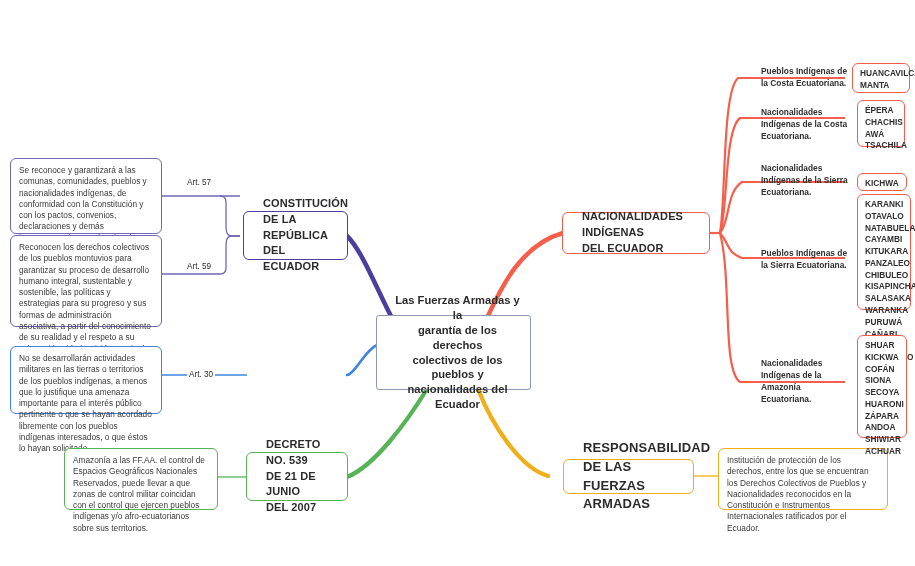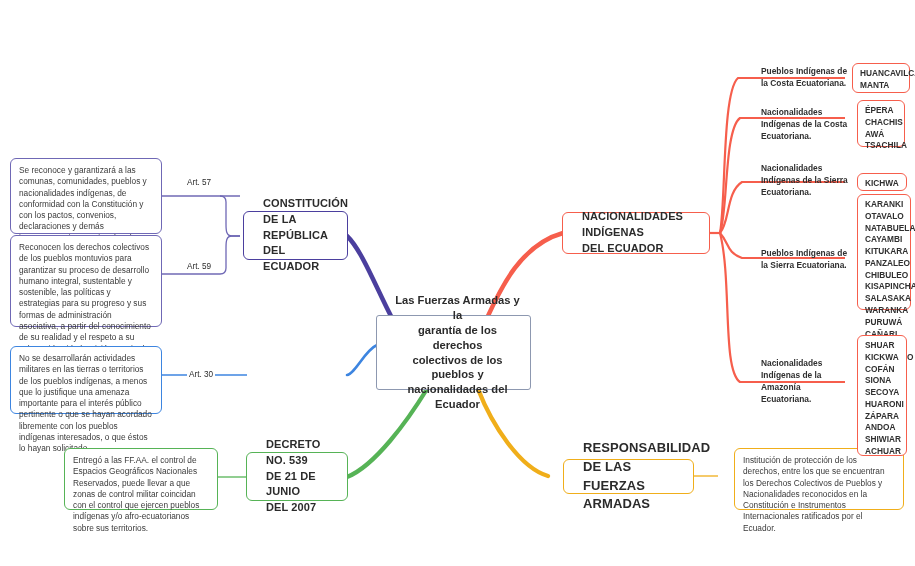--- a/index.html
+++ b/index.html
@@ -170,29 +170,29 @@
     <span class="txt">No se desarrollarán actividades militares en las tierras o territorios de los pueblos indígenas, a menos que lo justifique una amenaza importante para el interés público pertinente o que se hayan acordado libremente con los pueblos indígenas interesados, o que éstos lo hayan solicitado.</span>
   </div>
 
   <div class="node topic" style="left:246px; top:452px; width:102px; height:49px; border-color:#56b356;">
     <span class="txt">DECRETO NO. 539
 DE 21 DE JUNIO
 DEL 2007</span>
   </div>
 
   <div class="node note" style="left:64px; top:448px; width:154px; height:62px; border-color:#56b356;">
-    <span class="txt">Entregó a las FF.AA. el control de Espacios Geográficos Nacionales Reservados, puede llevar a que zonas de control militar coincidan con el control que ejercen pueblos indígenas y/o afro-ecuatorianos sobre sus territorios.</span>
+    <span class="txt">Amazonía a las FF.AA. el control de Espacios Geográficos Nacionales Reservados, puede llevar a que zonas de control militar coincidan con el control que ejercen pueblos indígenas y/o afro-ecuatorianos sobre sus territorios.</span>
   </div>
 
   <div class="node topic" style="left:563px; top:459px; width:131px; height:35px; border-color:#f0ae1a; font-size:13px;">
     <span class="txt">RESPONSABILIDAD DE LAS
 FUERZAS ARMADAS</span>
   </div>
 
-  <div class="node note" style="left:718px; top:448px; width:170px; height:62px; border-color:#f0ae1a;margin-left:16px;">
+  <div class="node note" style="left:718px; top:448px; width:170px; height:62px; border-color:#f0ae1a;">
     <span class="txt">Institución de protección de los derechos, entre los que se encuentran los Derechos Colectivos de Pueblos y Nacionalidades reconocidos en la Constitución e Instrumentos Internacionales ratificados por el Ecuador.</span>
   </div>
 
   <div class="node topic" style="left:562px; top:212px; width:148px; height:42px; border-color:#f65e4c; font-size:11px;">
     <span class="txt">NACIONALIDADES INDÍGENAS
 DEL ECUADOR</span>
   </div>
 
   <div class="plainlabel" style="left:739px; top:54px; width:105px; white-space:pre-line;">
     <span>Pueblos Indígenas de
@@ -244,21 +244,21 @@
 PALTA
 SARAGURO</span>
   </div>
 
   <div class="plainlabel" style="left:739px; top:346px; width:105px; white-space:pre-line;">
     <span>Nacionalidades
 Indígenas de la
 Amazonía
 Ecuatoriana.</span>
   </div>
-  <div class="node listbox" style="left:857px; top:335px; width:50px; height:121px; border-color:#f65e4c;">
+  <div class="node listbox" style="left:857px; top:335px; width:50px; height:103px; border-color:#f65e4c;">
     <span class="txt">SHUAR
 KICKWA
 COFÁN
 SIONA
 SECOYA
 HUARONI
 ZÁPARA
 ANDOA
 SHIWIAR
 ACHUAR</span>

